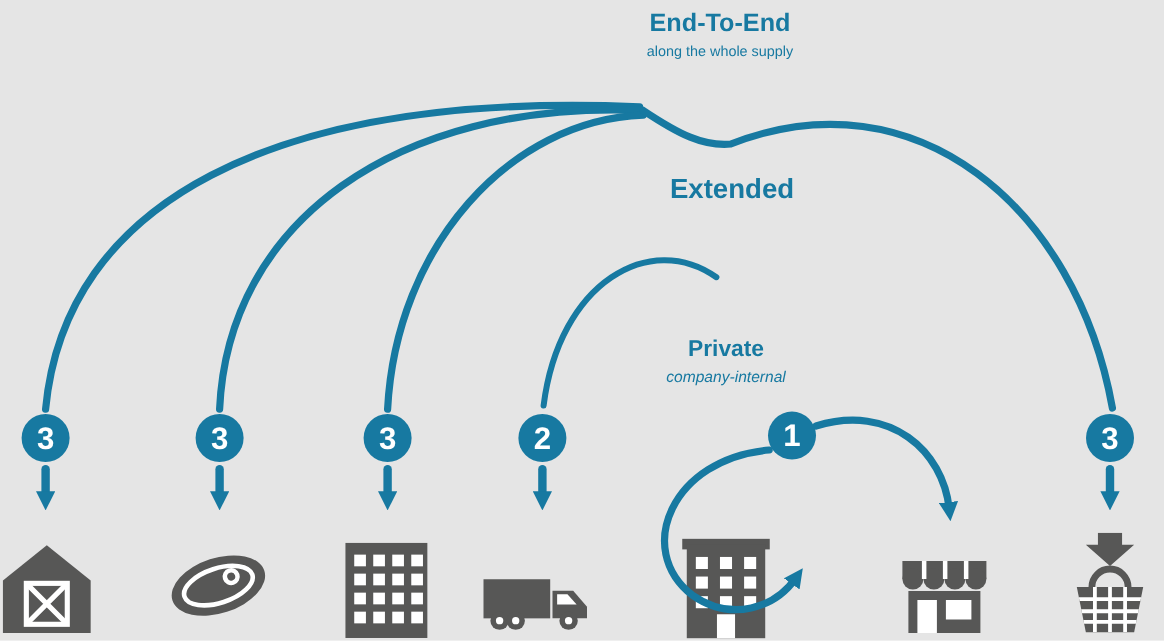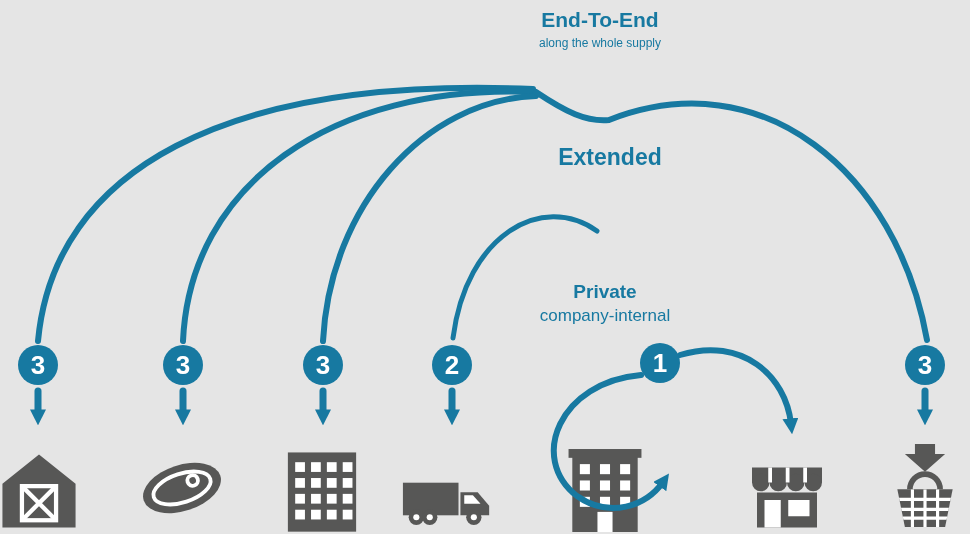--- a/index.html
+++ b/index.html
@@ -21,21 +21,21 @@
            background:var(--accent); color:#fff; font-weight:bold; font-size:26px;
            line-height:40px; text-align:center; }
 
   .label { position:absolute; z-index:6; text-align:center; color:var(--accent); }
   .label .title { font-weight:bold; }
   .lv-e2e  .title { font-size:21px; margin-bottom:3px; }
   .lv-e2e  .sub   { font-size:12px; line-height:1.35; }
   .lv-ext  .title { font-size:23px; margin-bottom:2px; }
   .lv-ext  .sub   { font-size:17.5px; line-height:1.35; }
   .lv-priv .title { font-size:19px; margin-bottom:2px; }
-  .lv-priv .sub   { font-size:17px; line-height:1.35; }
+  .lv-priv .sub   { font-size:13px; line-height:1.35;font-style:italic; }
 </style>
 </head>
 <body>
 
 <div class="canvas">
 
   <div class="label lv-e2e" style="left:430px; top:8px; width:340px;">
     <div class="title">End-To-End</div>
     <div class="sub">along the whole supply</div>
   </div>

